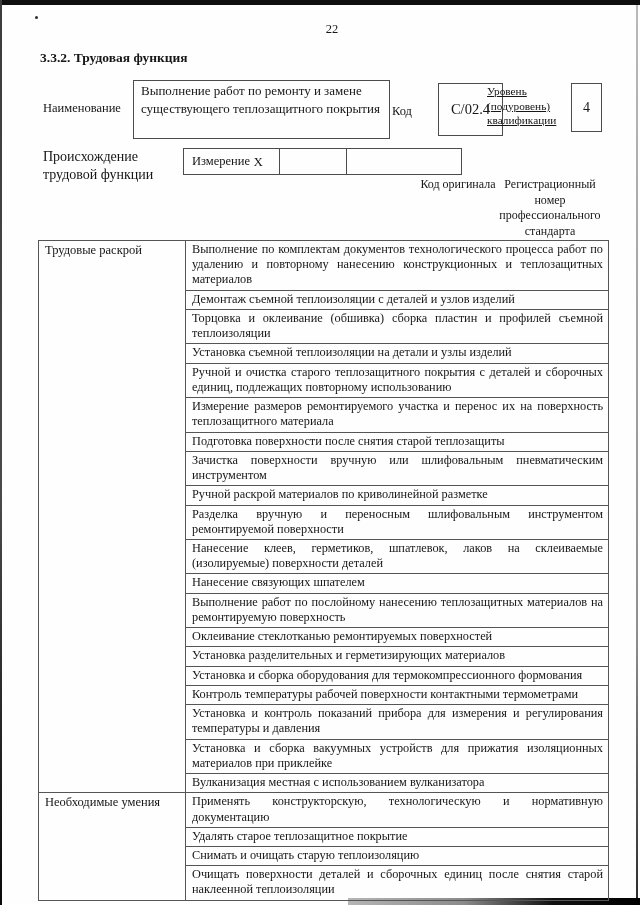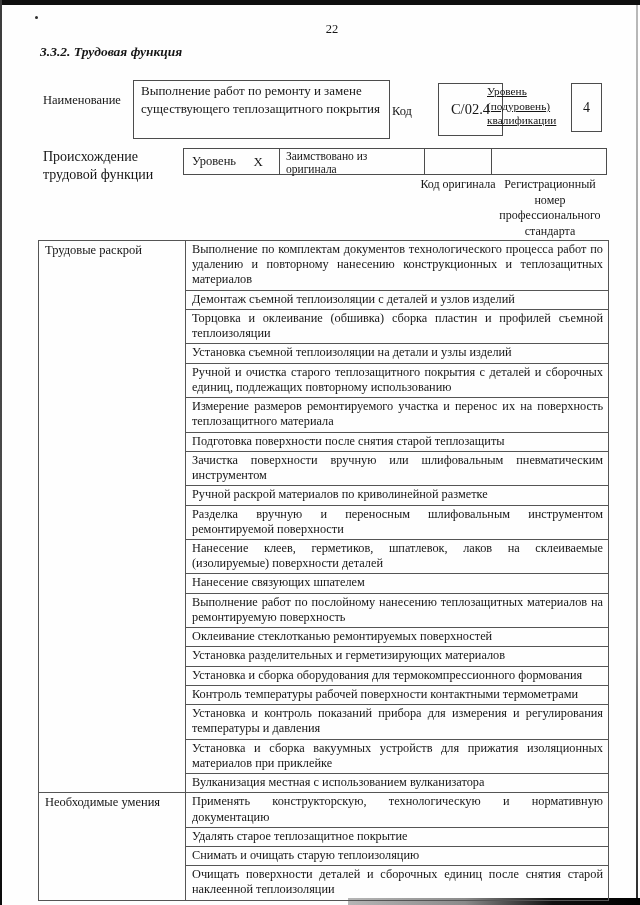--- a/index.html
+++ b/index.html
@@ -9,24 +9,24 @@
     overflow:hidden;
   }
   
   .scan-top-bar{position:absolute;top:0;left:0;width:640px;height:5px;background:#0f0f0f;}
   .scan-left-line{position:absolute;top:0;left:0;width:2px;height:905px;background:linear-gradient(#3c3c3c,#4a4a4a 55%,#0a0a0a);}
   .scan-right-line{position:absolute;top:5px;left:636px;width:2px;height:900px;background:linear-gradient(#b9b9b9,#8f8f8f 70%,#2a2a2a);}
   .scan-bottom-bar{position:absolute;left:348px;bottom:0;width:292px;height:7px;background:linear-gradient(to right,#b5b5b5,#8a8a8a 40%,#111 70%,#000);}
   .scan-dot{position:absolute;left:35px;top:16px;width:3px;height:3px;background:#2e2e2e;border-radius:50%;}
 
   .page-number{position:absolute;top:22px;left:0;width:640px;text-align:center;font-size:12.5px;padding-left:12px;}
-  .section-heading{position:absolute;top:44px;left:40px;font-size:13.5px;font-weight:bold;font-style:italic;}
+  .section-heading{position:absolute;top:50px;left:40px;font-size:13.5px;font-weight:bold;}
 
   
-  .name-label{position:absolute;left:43px;top:93px;font-size:12.5px;}
+  .name-label{position:absolute;left:43px;top:101px;font-size:12.5px;}
   .name-box{position:absolute;left:133px;top:80px;width:255px;height:57px;border:1px solid #4c4c4c;}
   .name-box-text{font-size:13px;line-height:1.38;padding:1px 7px;}
   .code-label{position:absolute;left:392px;top:104px;font-size:12.5px;}
   .code-box{position:absolute;left:438px;top:83px;width:63px;height:51px;border:1px solid #4c4c4c;display:flex;align-items:center;justify-content:center;font-size:14.5px;}
   .level-label{position:absolute;left:487px;top:84px;width:88px;font-size:11.3px;line-height:1.3;text-decoration:underline;}
   .level-box{position:absolute;left:571px;top:83px;width:29px;height:47px;border:1px solid #4c4c4c;display:flex;align-items:center;justify-content:center;font-size:14px;}
 
   
   .origin-label{position:absolute;left:43px;top:148px;width:148px;font-size:14px;line-height:1.3;}
   .origin-table{position:absolute;left:183px;top:148px;display:flex;}
@@ -69,24 +69,23 @@
   <span>С/02.4</span>
 </div>
 <div class="level-label">Уровень (подуровень) квалификации</div>
 <div class="level-box">
   <span>4</span>
 </div>
 
 <div class="origin-label">Происхождение трудовой функции</div>
 <div class="origin-table">
   <div class="origin-cell oc1">
-    <span class="orig-word">Уровень</span>
+    <span class="orig-word">Измерение</span>
     <span class="orig-mark">X</span>
   </div>
-  <div class="origin-cell oc2">Заимствовано из оригинала</div>
   <div class="origin-cell oc3"></div>
   <div class="origin-cell oc4"></div>
 </div>
 <div class="under-label-code">Код оригинала</div>
 <div class="under-label-reg">Регистрационный номер профессионального стандарта</div>
 
 <div class="main-table-wrap">
 <table class="main">
 <tbody>
   <tr>

